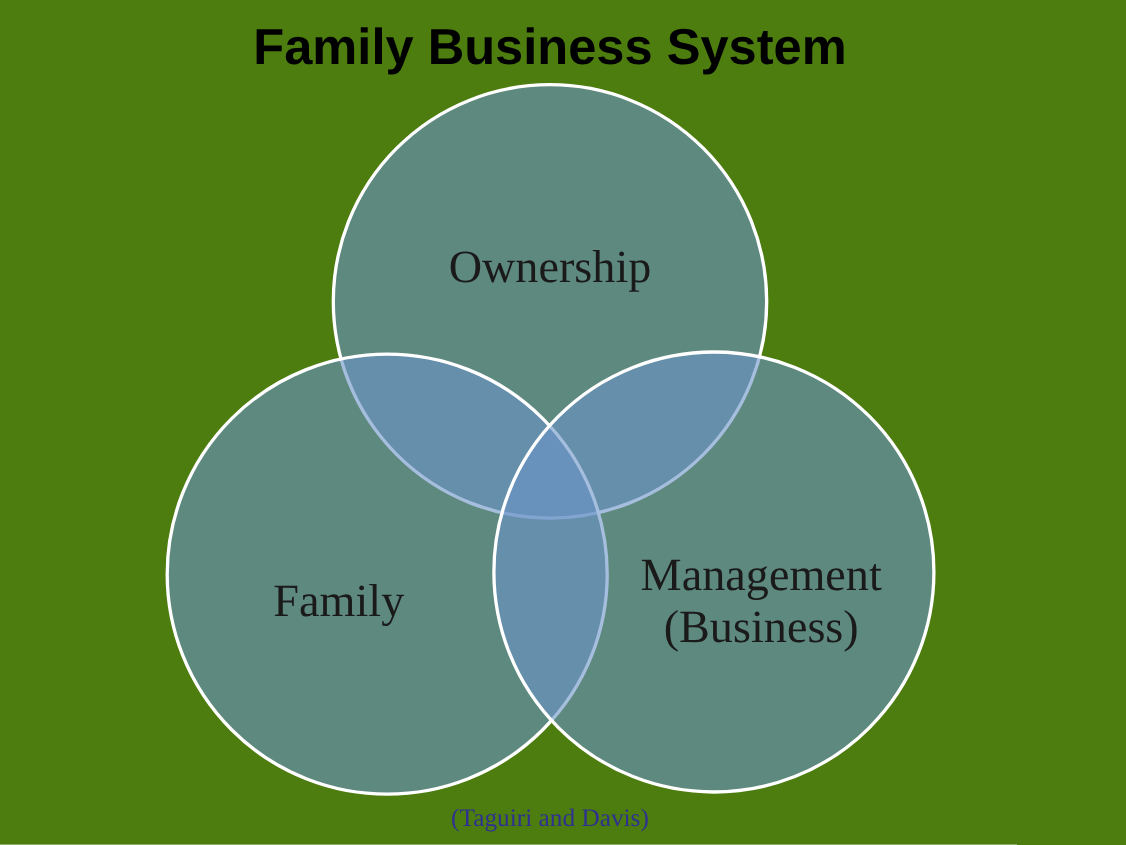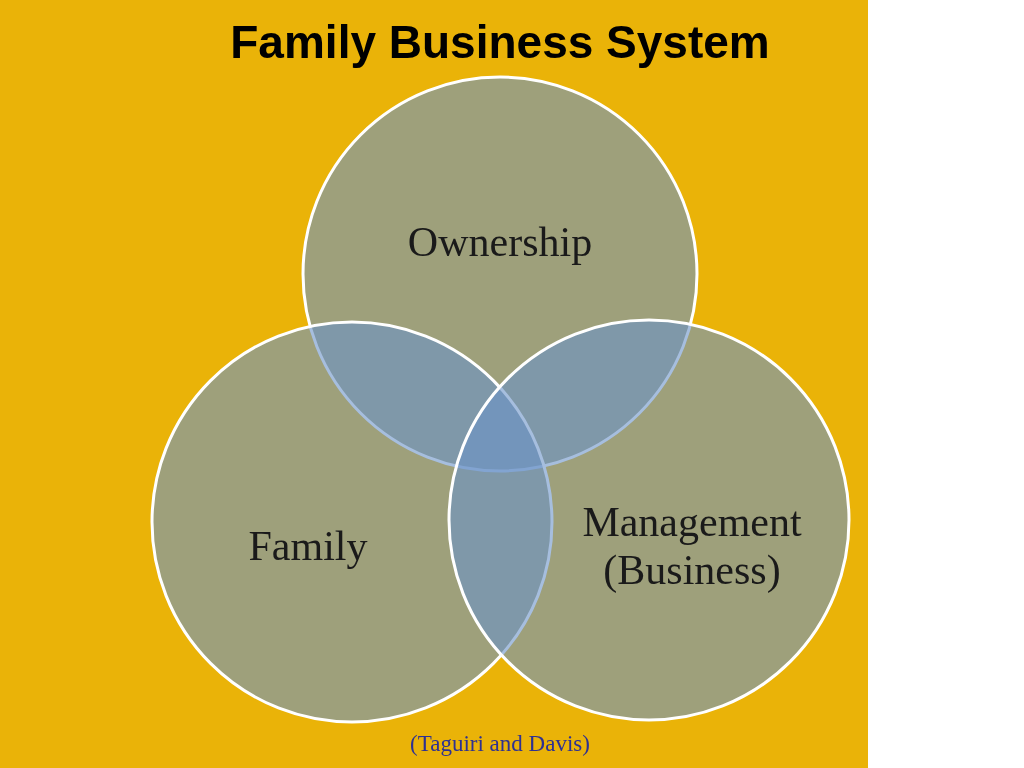--- a/index.html
+++ b/index.html
@@ -1,24 +1,24 @@
 <!DOCTYPE html>
 <html><head>
 <meta charset="utf-8">
 <style>
   html, body {
     margin: 0;
     padding: 0;
     background: #ffffff;
   }
   .canvas {
-    width: 868px;
+    width: 1024px;
     height: 768px;
     position: relative;
-    background: #eab308;
+    background: #4d7c0f;
     overflow: hidden;
   }
   svg { display: block; }
   .title-text {
     font-family: "Liberation Sans", sans-serif;
     font-weight: 600;
   }
   .circle-label {
     font-family: "Liberation Serif", serif;
     font-weight: 400;

